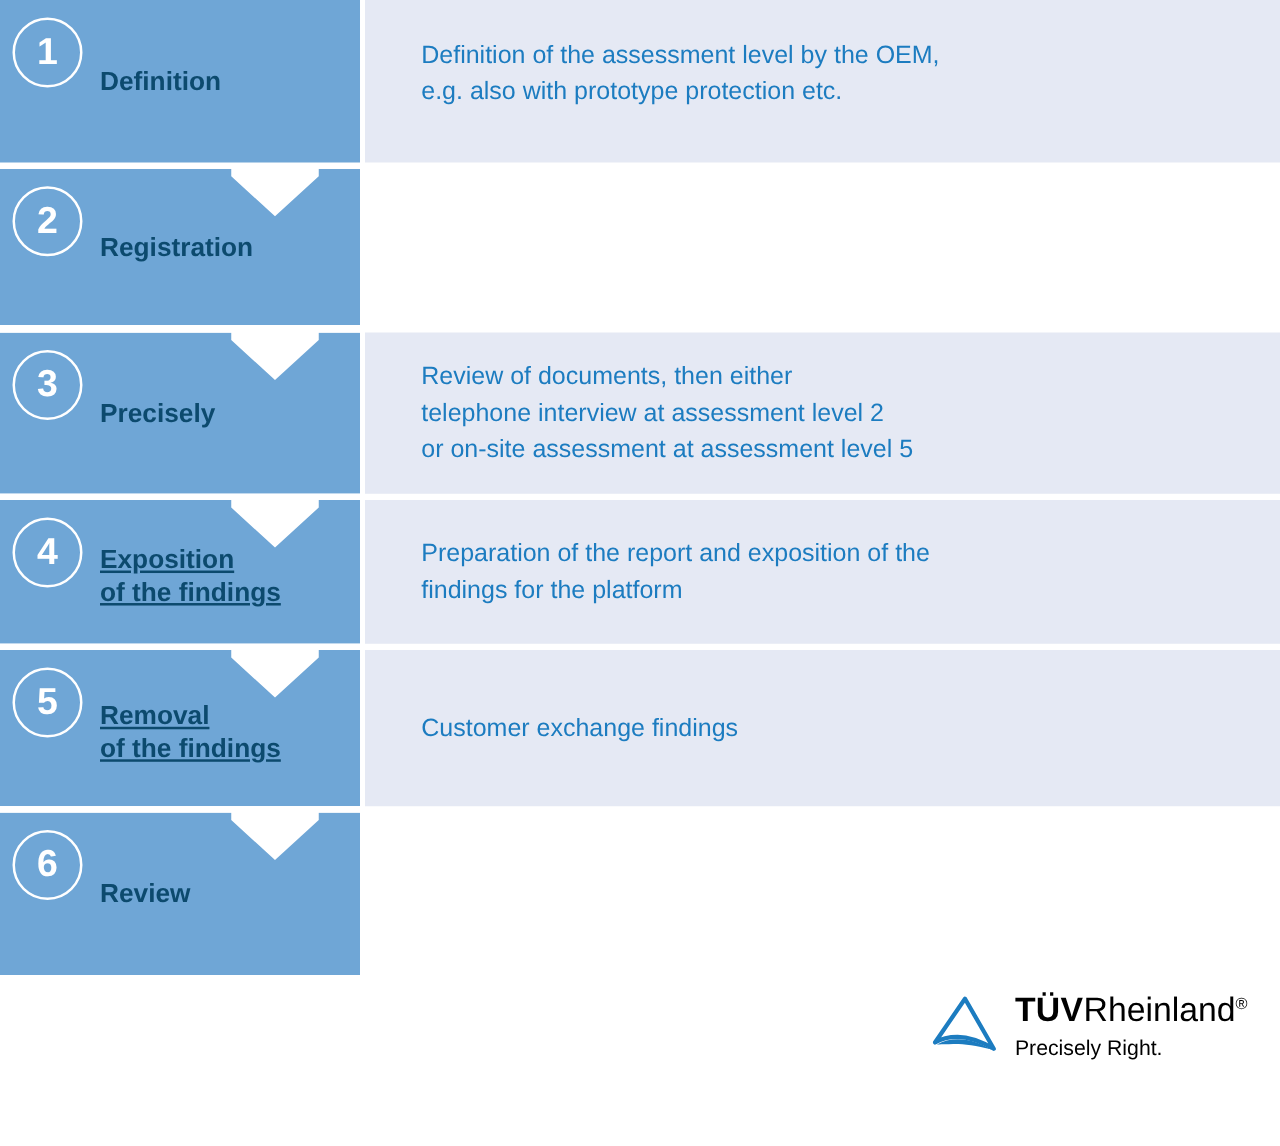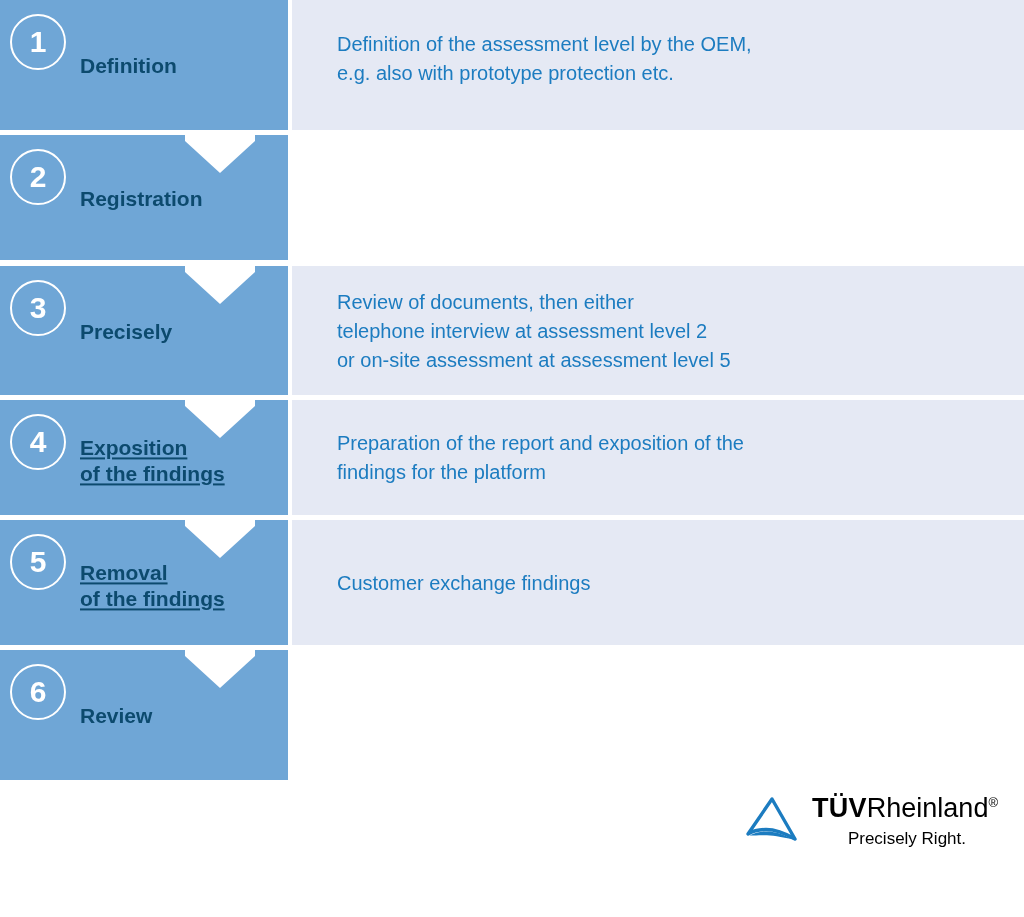--- a/index.html
+++ b/index.html
@@ -163,21 +163,20 @@
   }
   .logo-reg {
     font-size: 13px;
     vertical-align: super;
     font-weight: normal;
   }
   .logo-tagline {
     font-size: 17px;
     color: #000000;
     margin-top: 7px;
-    margin-left: 36px;
   }
 </style>
 </head>
 <body>
 
 <div class="process-diagram">
 
   <div class="process-row" style="height:130px;">
     <div class="step-block">
       <div class="step-number">1</div>

